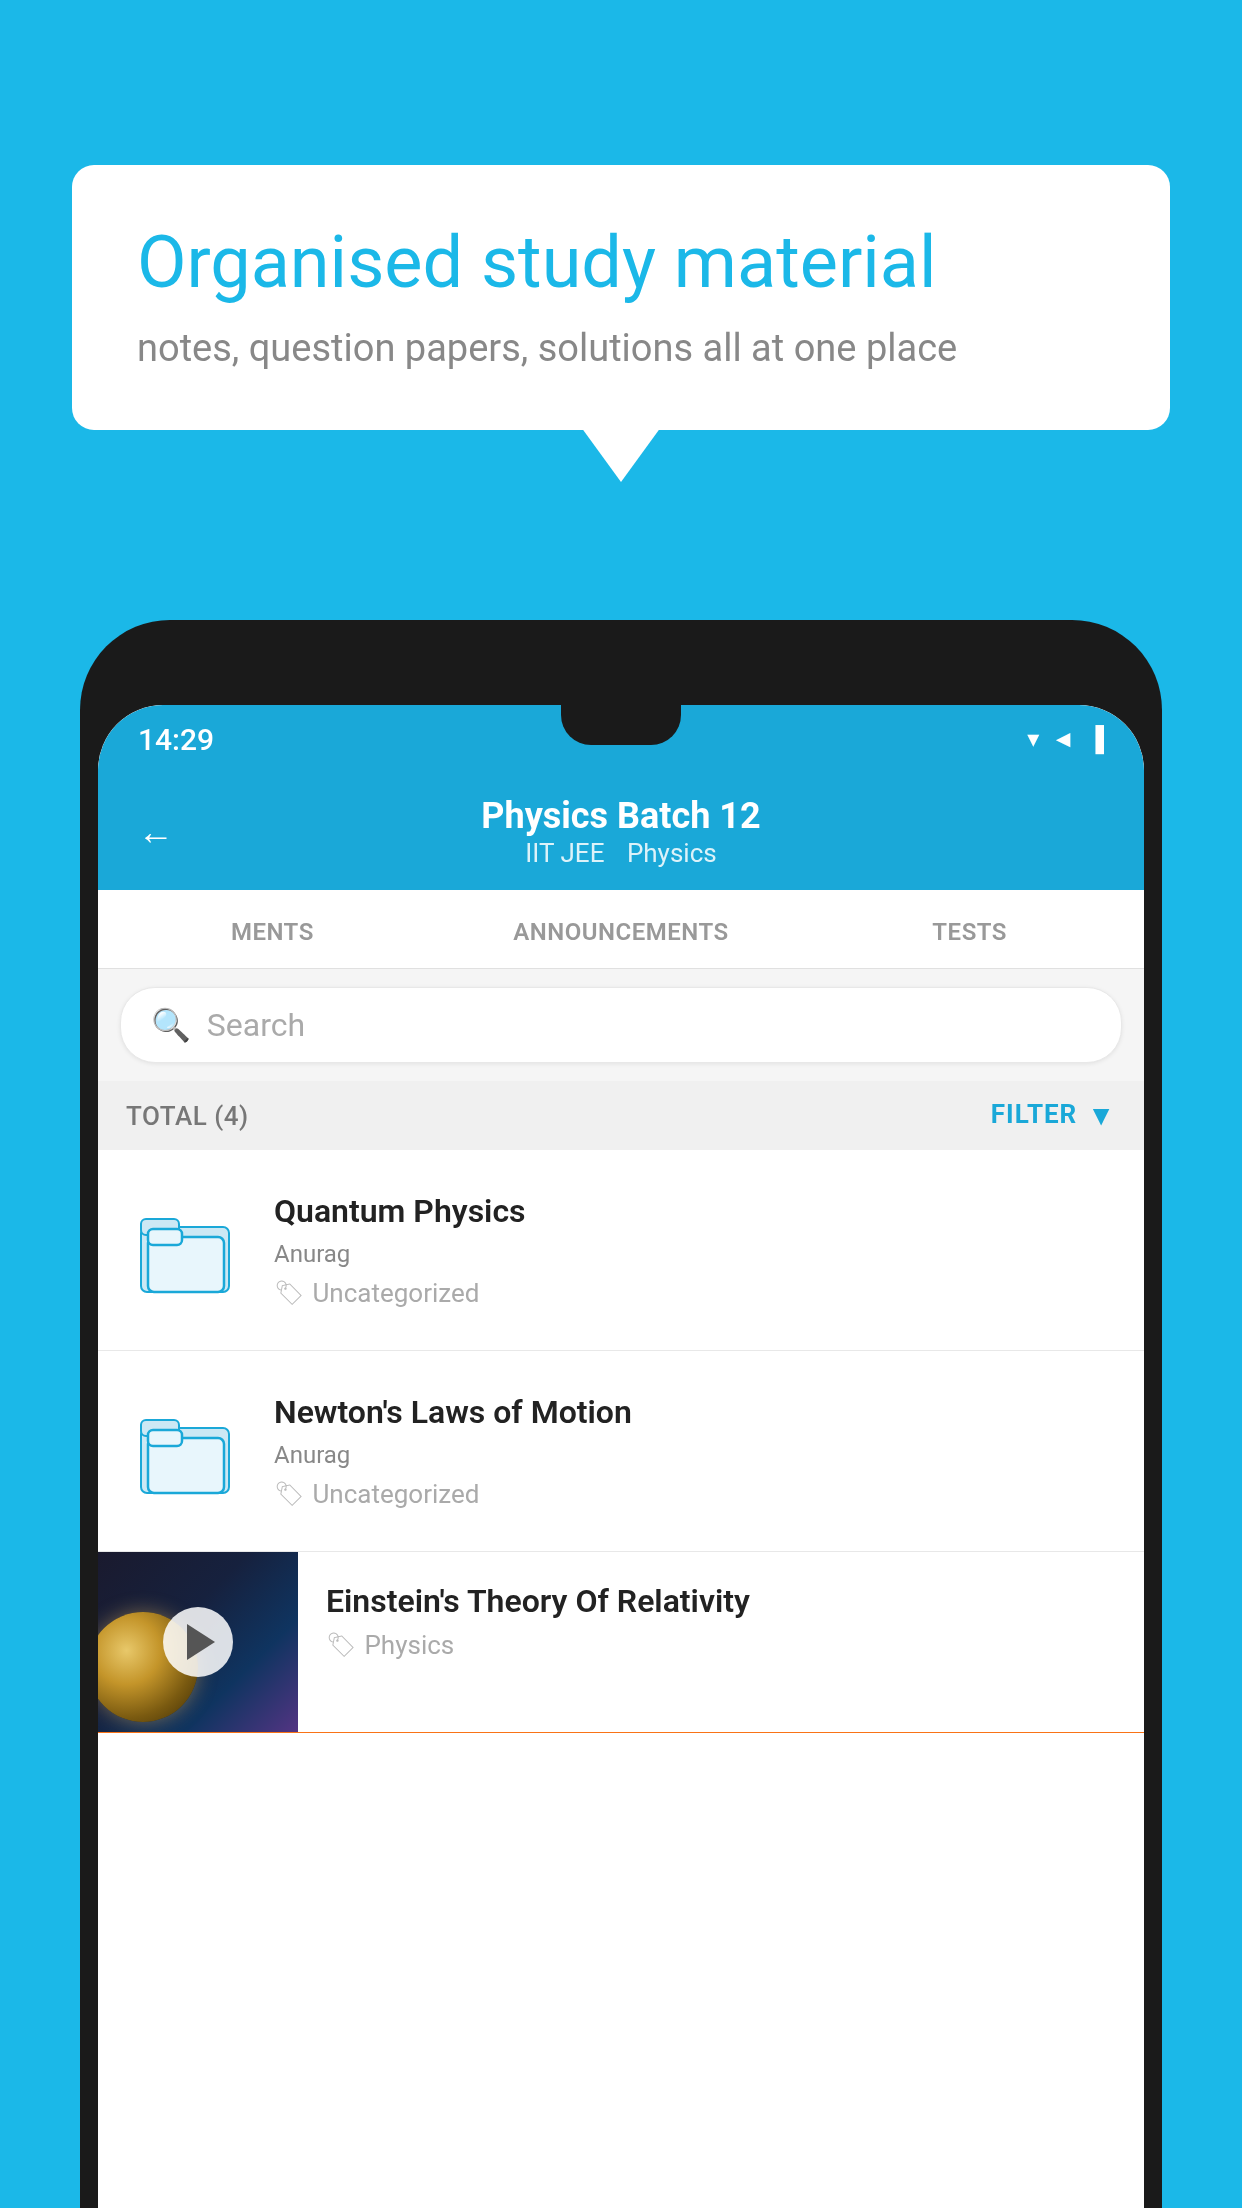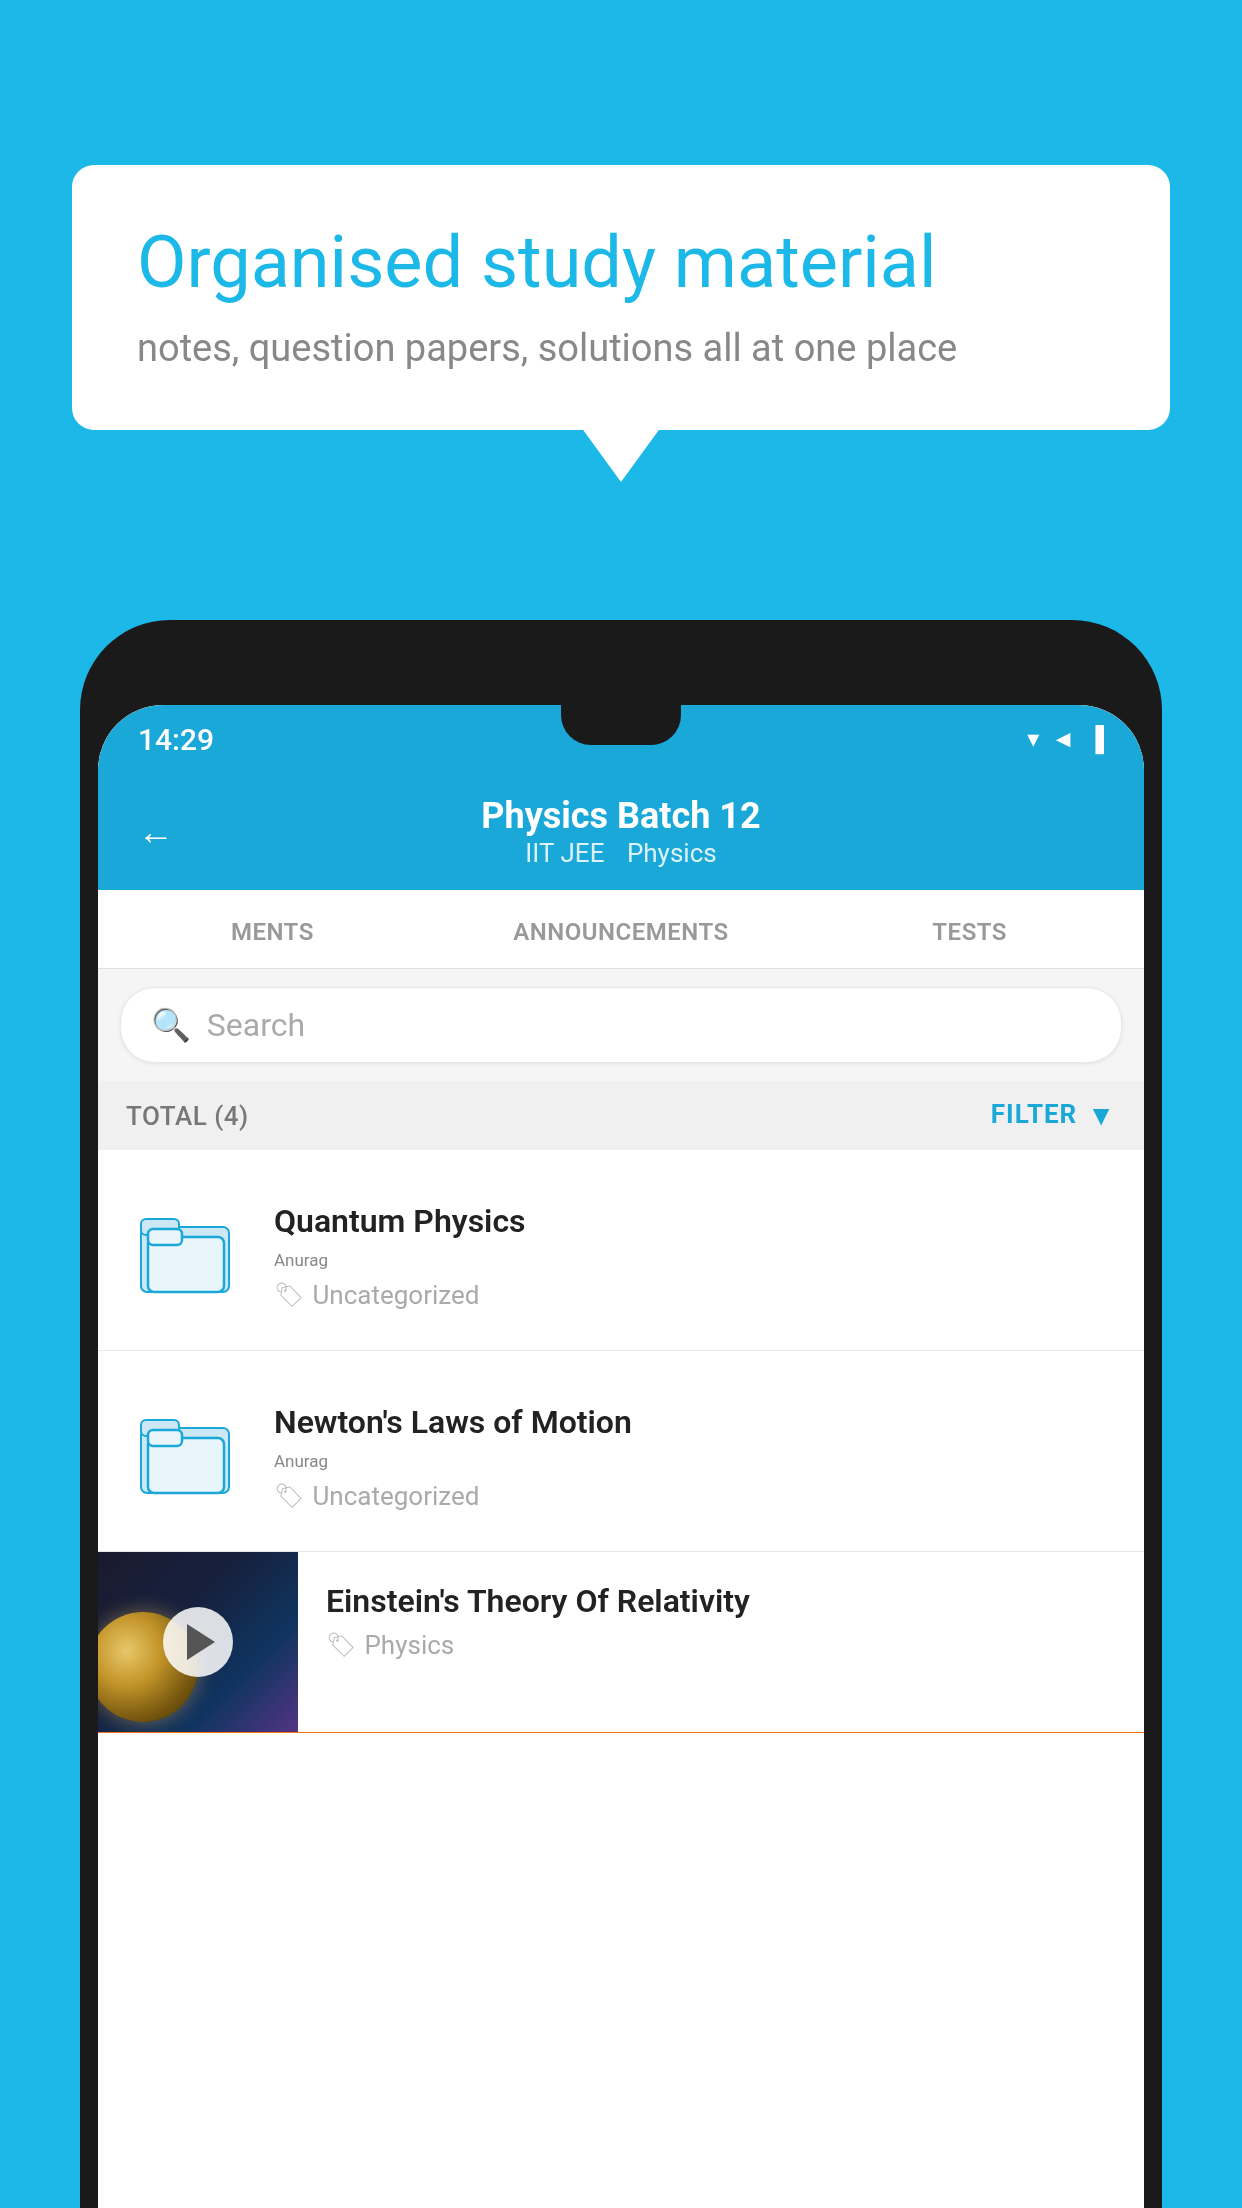--- a/index.html
+++ b/index.html
@@ -240,21 +240,21 @@
       font-size: 28px;
     }
 
     
     .video-list {
       background: white;
     }
 
     .video-item {
       display: flex;
-      align-items: flex-end;
+      align-items: center;
       padding: 40px 28px;
       border-bottom: 1px solid #e8e8e8;
       gap: 28px;
     }
 
     .video-thumb {
       width: 120px;
       height: 120px;
       flex-shrink: 0;
       display: flex;
@@ -267,21 +267,21 @@
     }
 
     .video-title {
       font-size: 32px;
       font-weight: 600;
       color: #222;
       margin-bottom: 10px;
     }
 
     .video-author {
-      font-size: 17px;
+      font-size: 24px;
       color: #888;
       margin-bottom: 10px;
     }
 
     .video-tag {
       display: flex;
       align-items: center;
       gap: 8px;
       color: #aaa;
       font-size: 26px;

